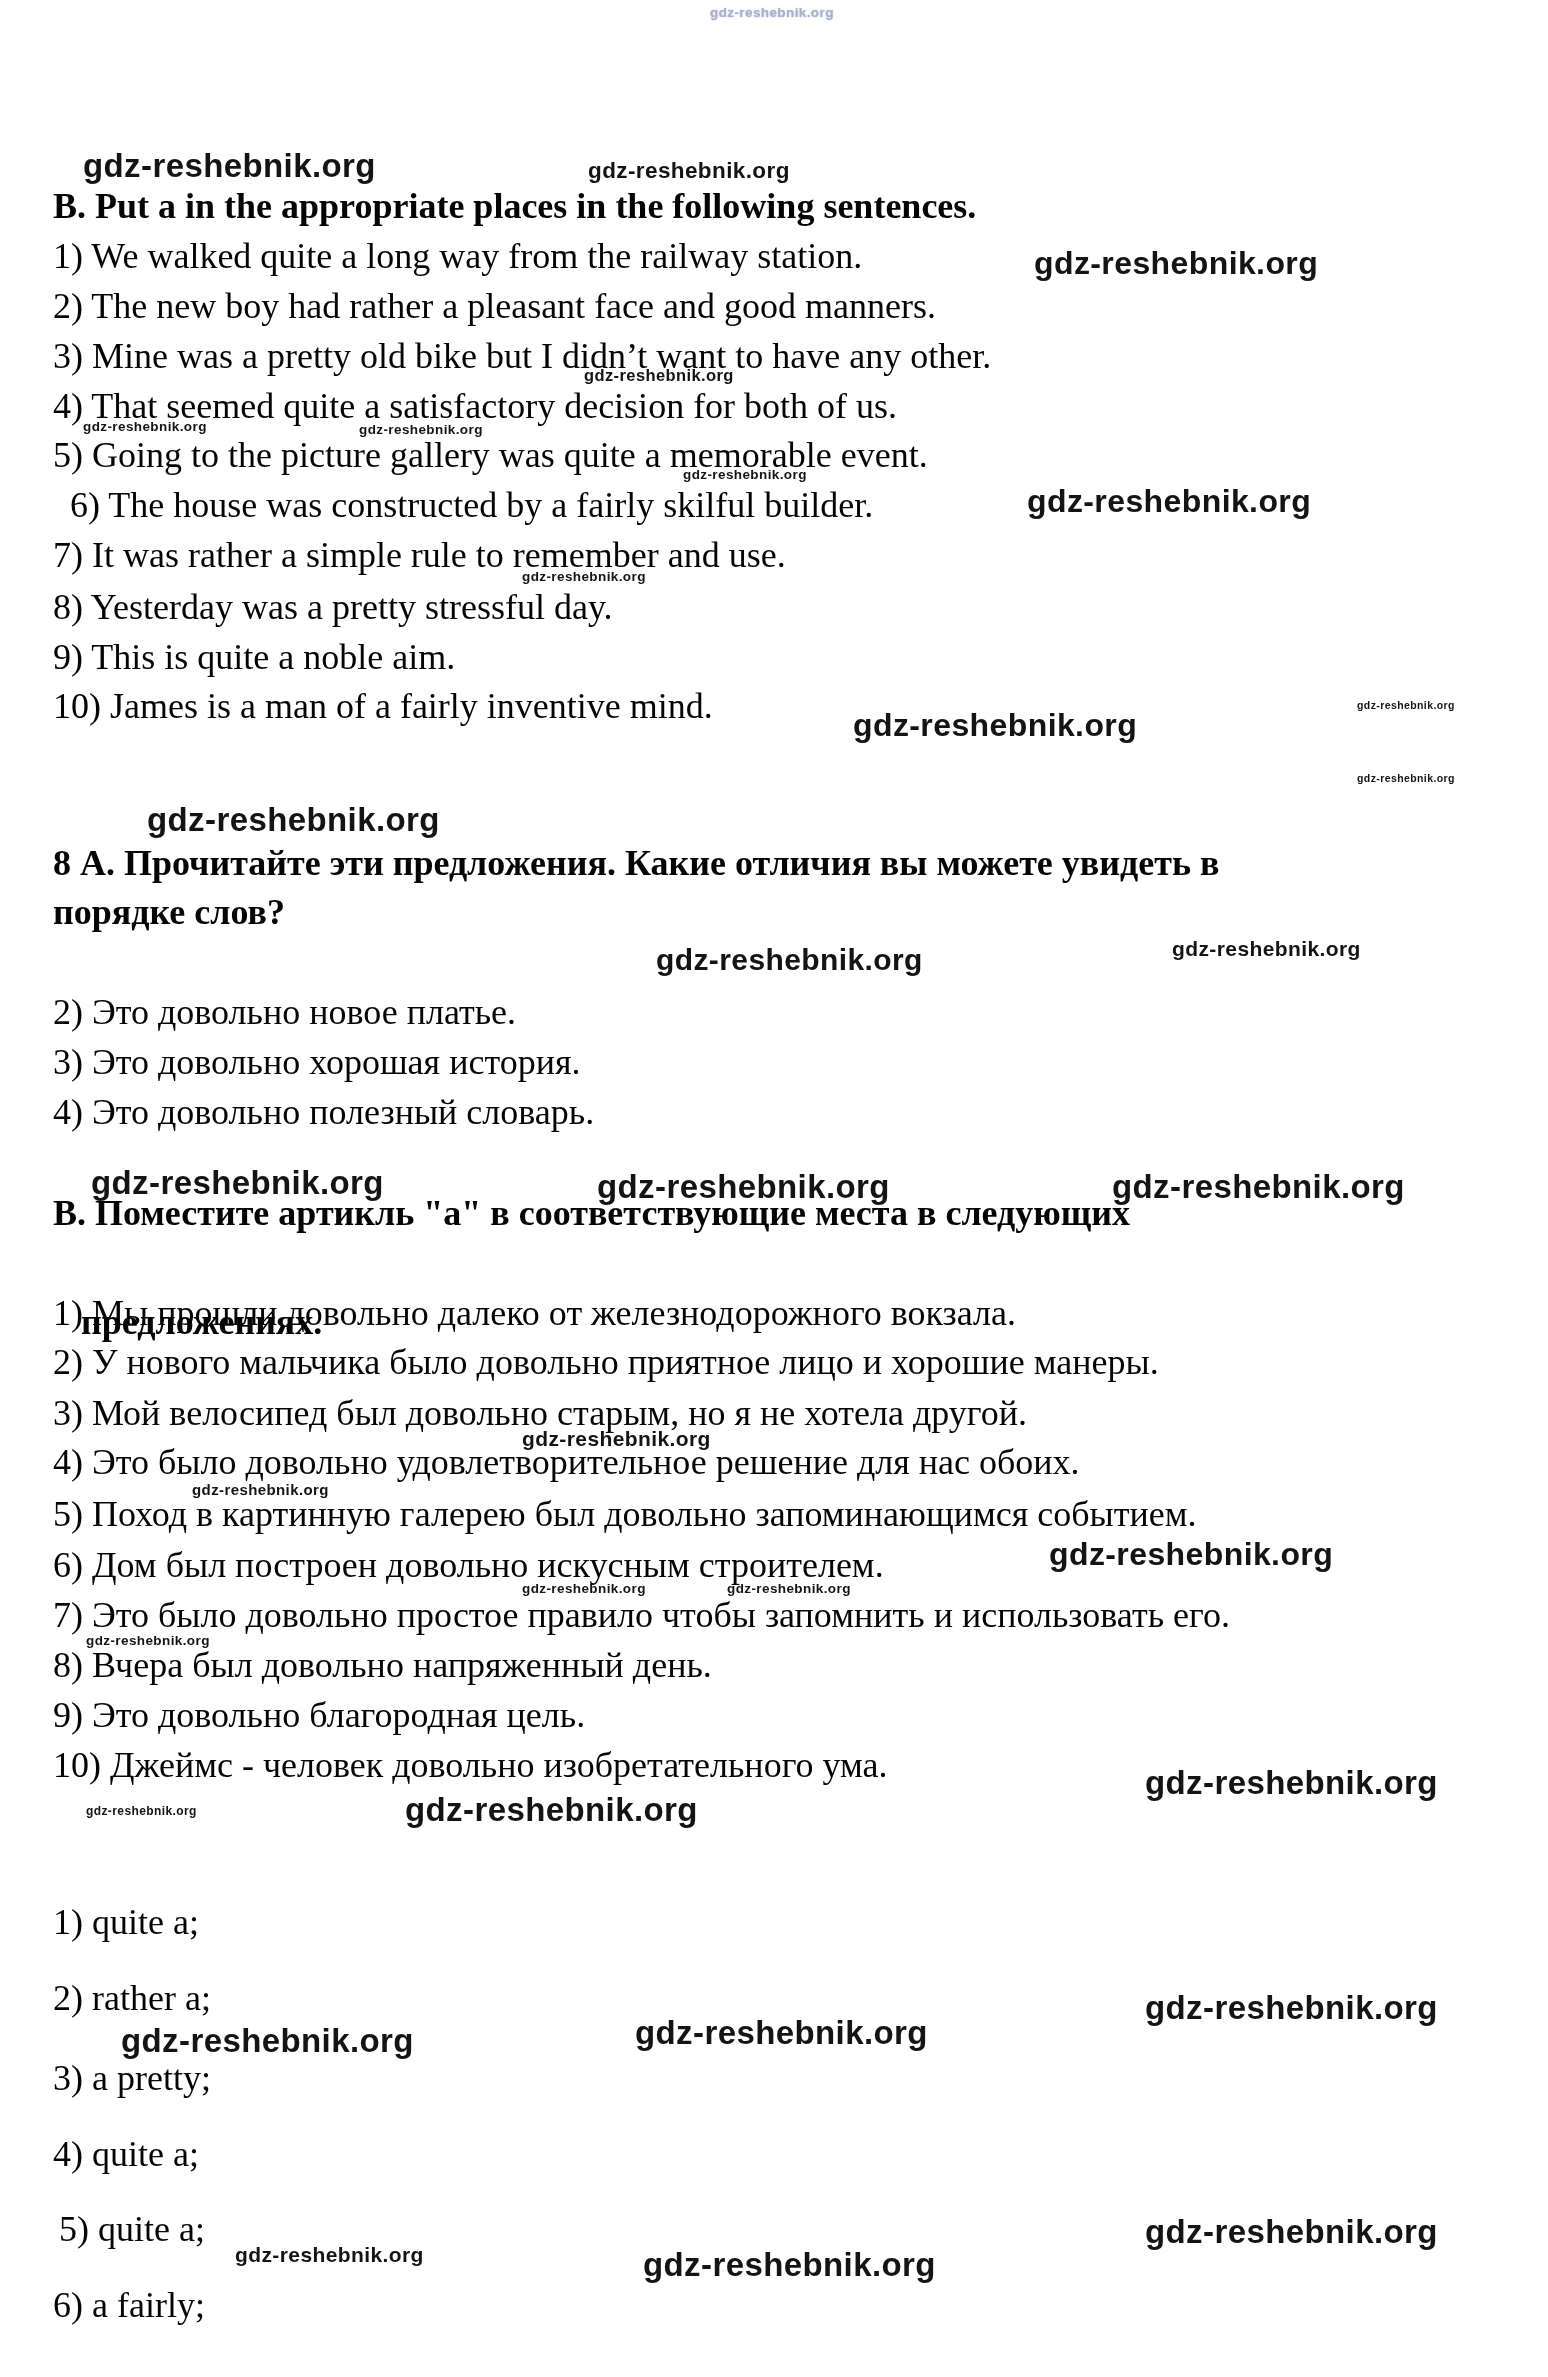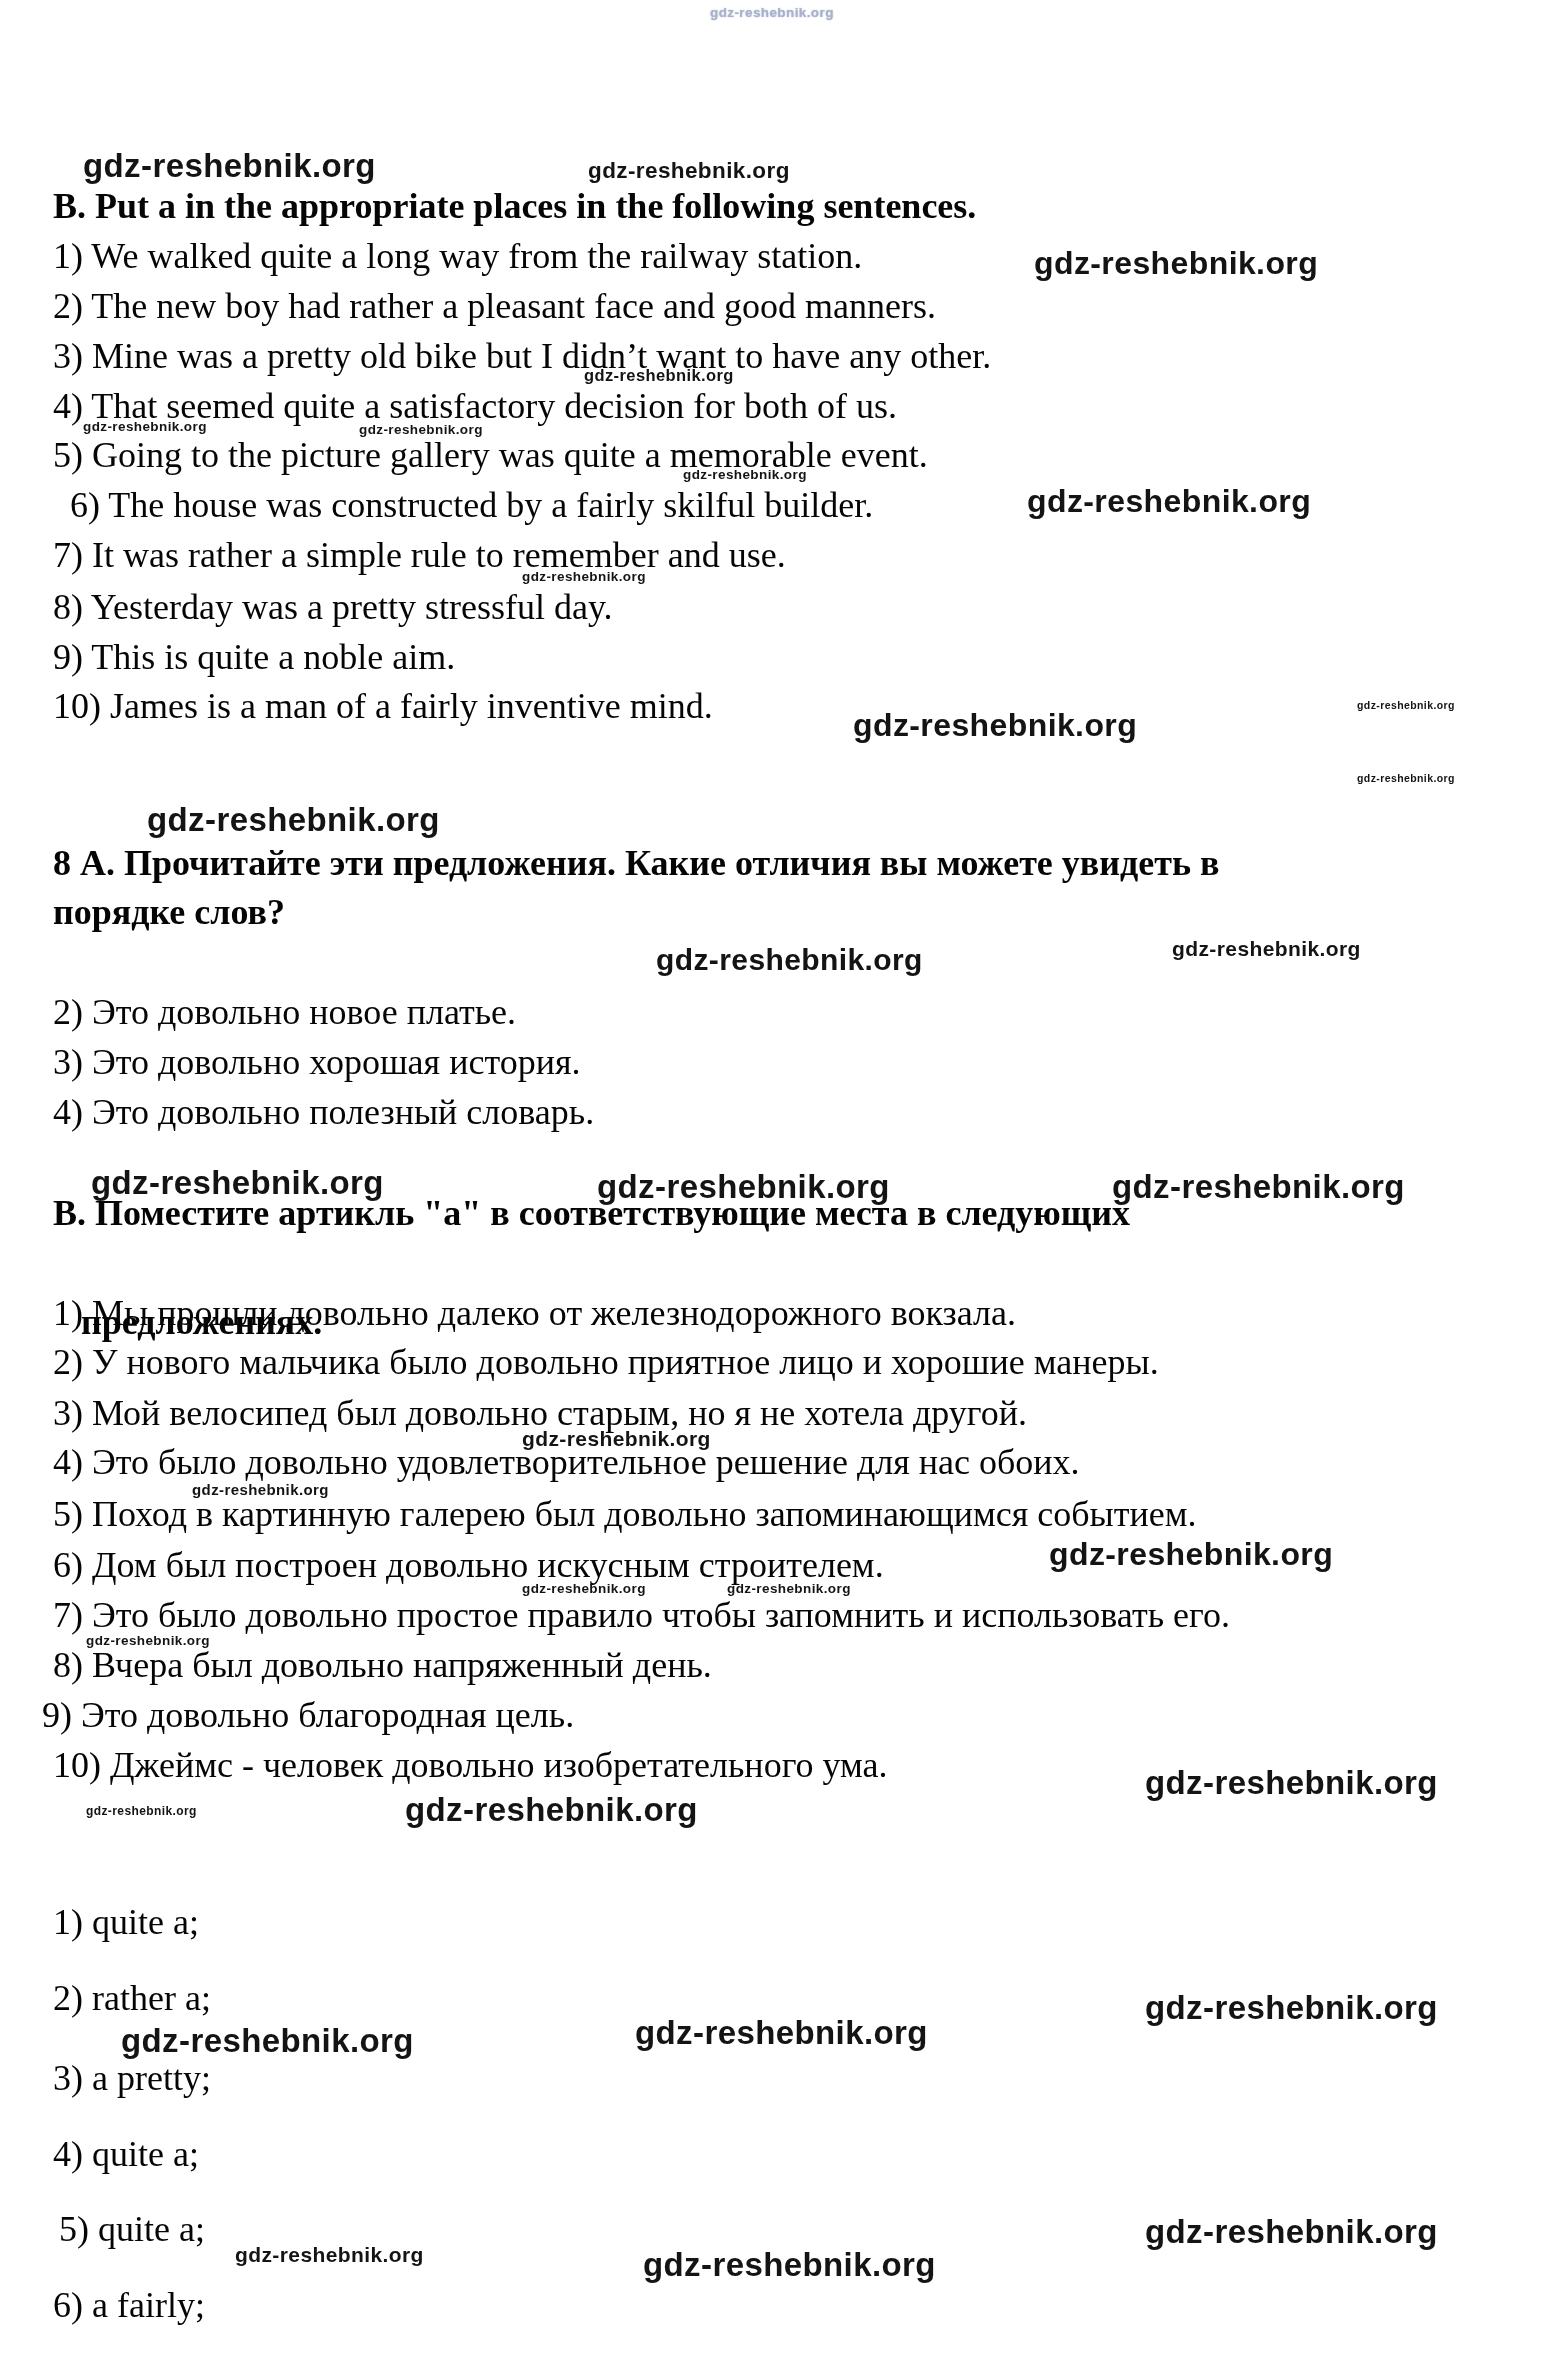--- a/index.html
+++ b/index.html
@@ -56,21 +56,21 @@
     <div class="line bold" style="left: 53px; top: 1193px;">В. Поместите артикль "а" в соответствующие места в следующих</div>
     <div class="line bold" style="left: 53px; top: 1302px; margin-left: 28px;">предложениях.</div>
     <div class="line" style="left: 53px; top: 1293px;">1) Мы прошли довольно далеко от железнодорожного вокзала.</div>
     <div class="line" style="left: 53px; top: 1342px;">2) У нового мальчика было довольно приятное лицо и хорошие манеры.</div>
     <div class="line" style="left: 53px; top: 1393px;">3) Мой велосипед был довольно старым, но я не хотела другой.</div>
     <div class="line" style="left: 53px; top: 1442px;">4) Это было довольно удовлетворительное решение для нас обоих.</div>
     <div class="line" style="left: 53px; top: 1494px;">5) Поход в картинную галерею был довольно запоминающимся событием.</div>
     <div class="line" style="left: 53px; top: 1545px;">6) Дом был построен довольно искусным строителем.</div>
     <div class="line" style="left: 53px; top: 1595px;">7) Это было довольно простое правило чтобы запомнить и использовать его.</div>
     <div class="line" style="left: 53px; top: 1645px;">8) Вчера был довольно напряженный день.</div>
-    <div class="line" style="left: 42px; top: 1695px;">9) Это довольно благородная цель.</div>
+    <div class="line" style="left: 53px; top: 1695px;">9) Это довольно благородная цель.</div>
     <div class="line" style="left: 53px; top: 1745px;">10) Джеймс - человек довольно изобретательного ума.</div>
     <div class="line" style="left: 53px; top: 1902px;">1) quite a;</div>
     <div class="line" style="left: 53px; top: 1978px;">2) rather a;</div>
     <div class="line" style="left: 53px; top: 2058px;">3) a pretty;</div>
     <div class="line" style="left: 53px; top: 2134px;">4) quite a;</div>
     <div class="line" style="left: 59px; top: 2209px;">5) quite a;</div>
     <div class="line" style="left: 53px; top: 2285px;">6) a fairly;</div>
     <div class="watermark faint" style="left: 710px; top: 4.5px; font-size: 13.5px; color: rgb(169, 178, 201);">gdz-reshebnik.org</div>
     <div class="watermark" style="left: 83px; top: 147px; font-size: 33px;">gdz-reshebnik.org</div>
     <div class="watermark" style="left: 588px; top: 158px; font-size: 22.5px;">gdz-reshebnik.org</div>

